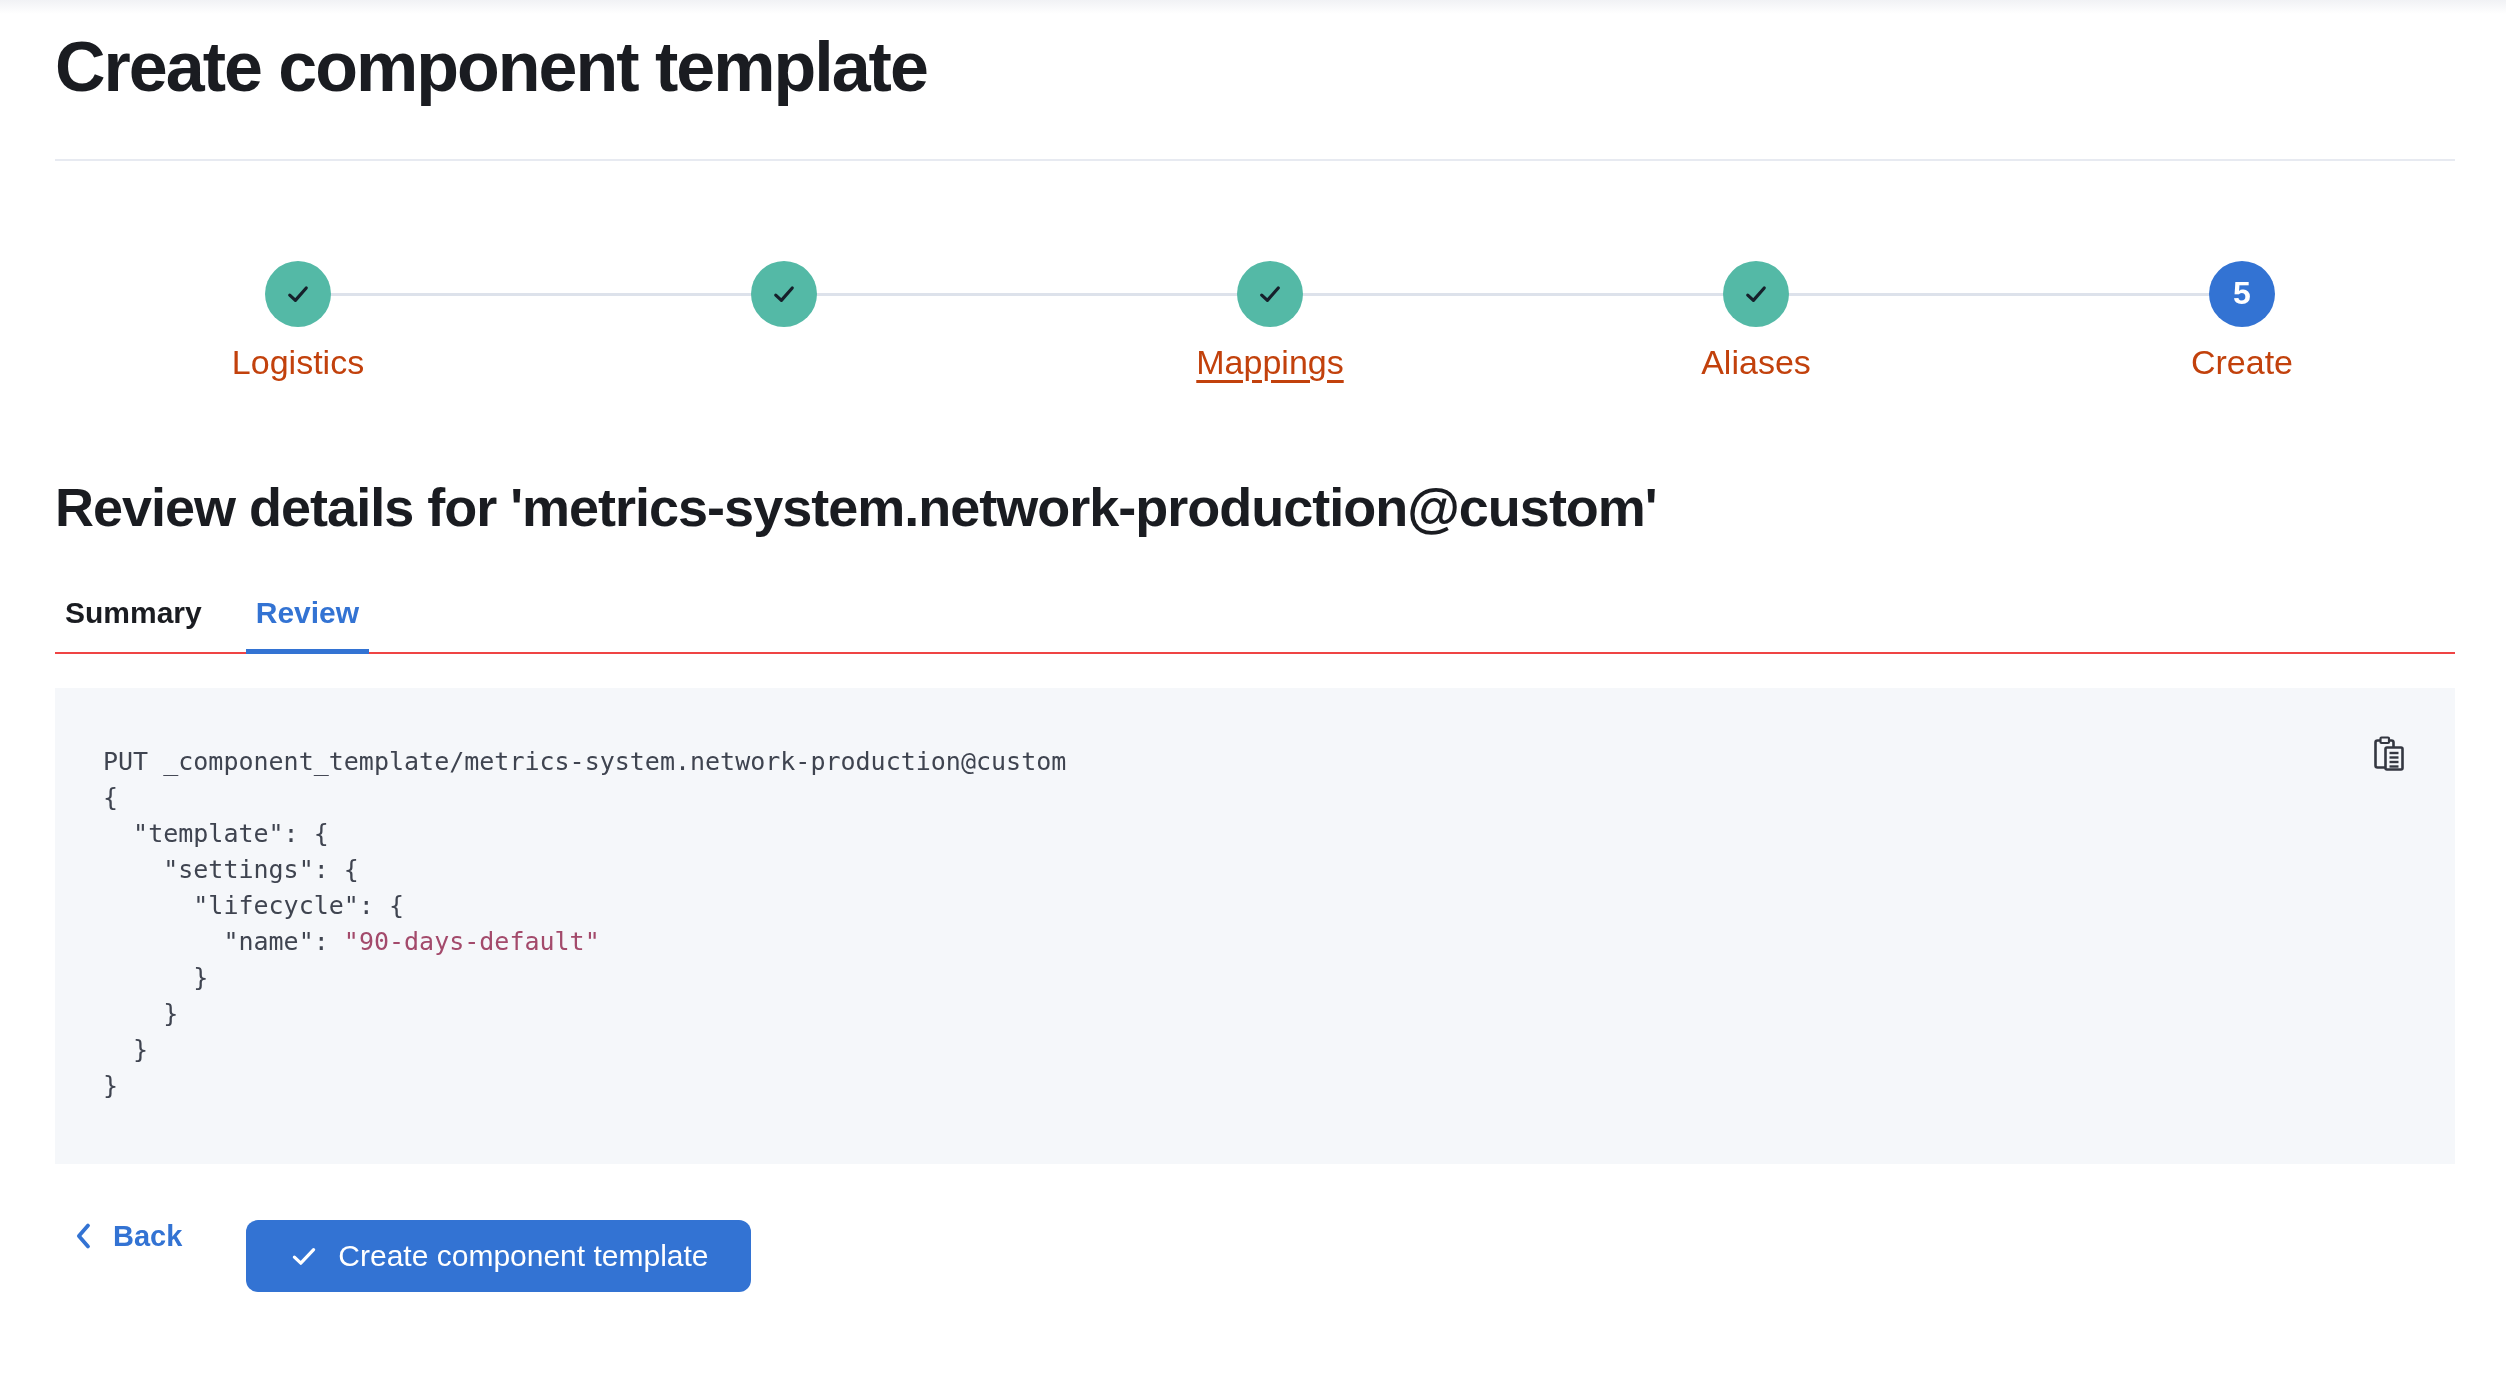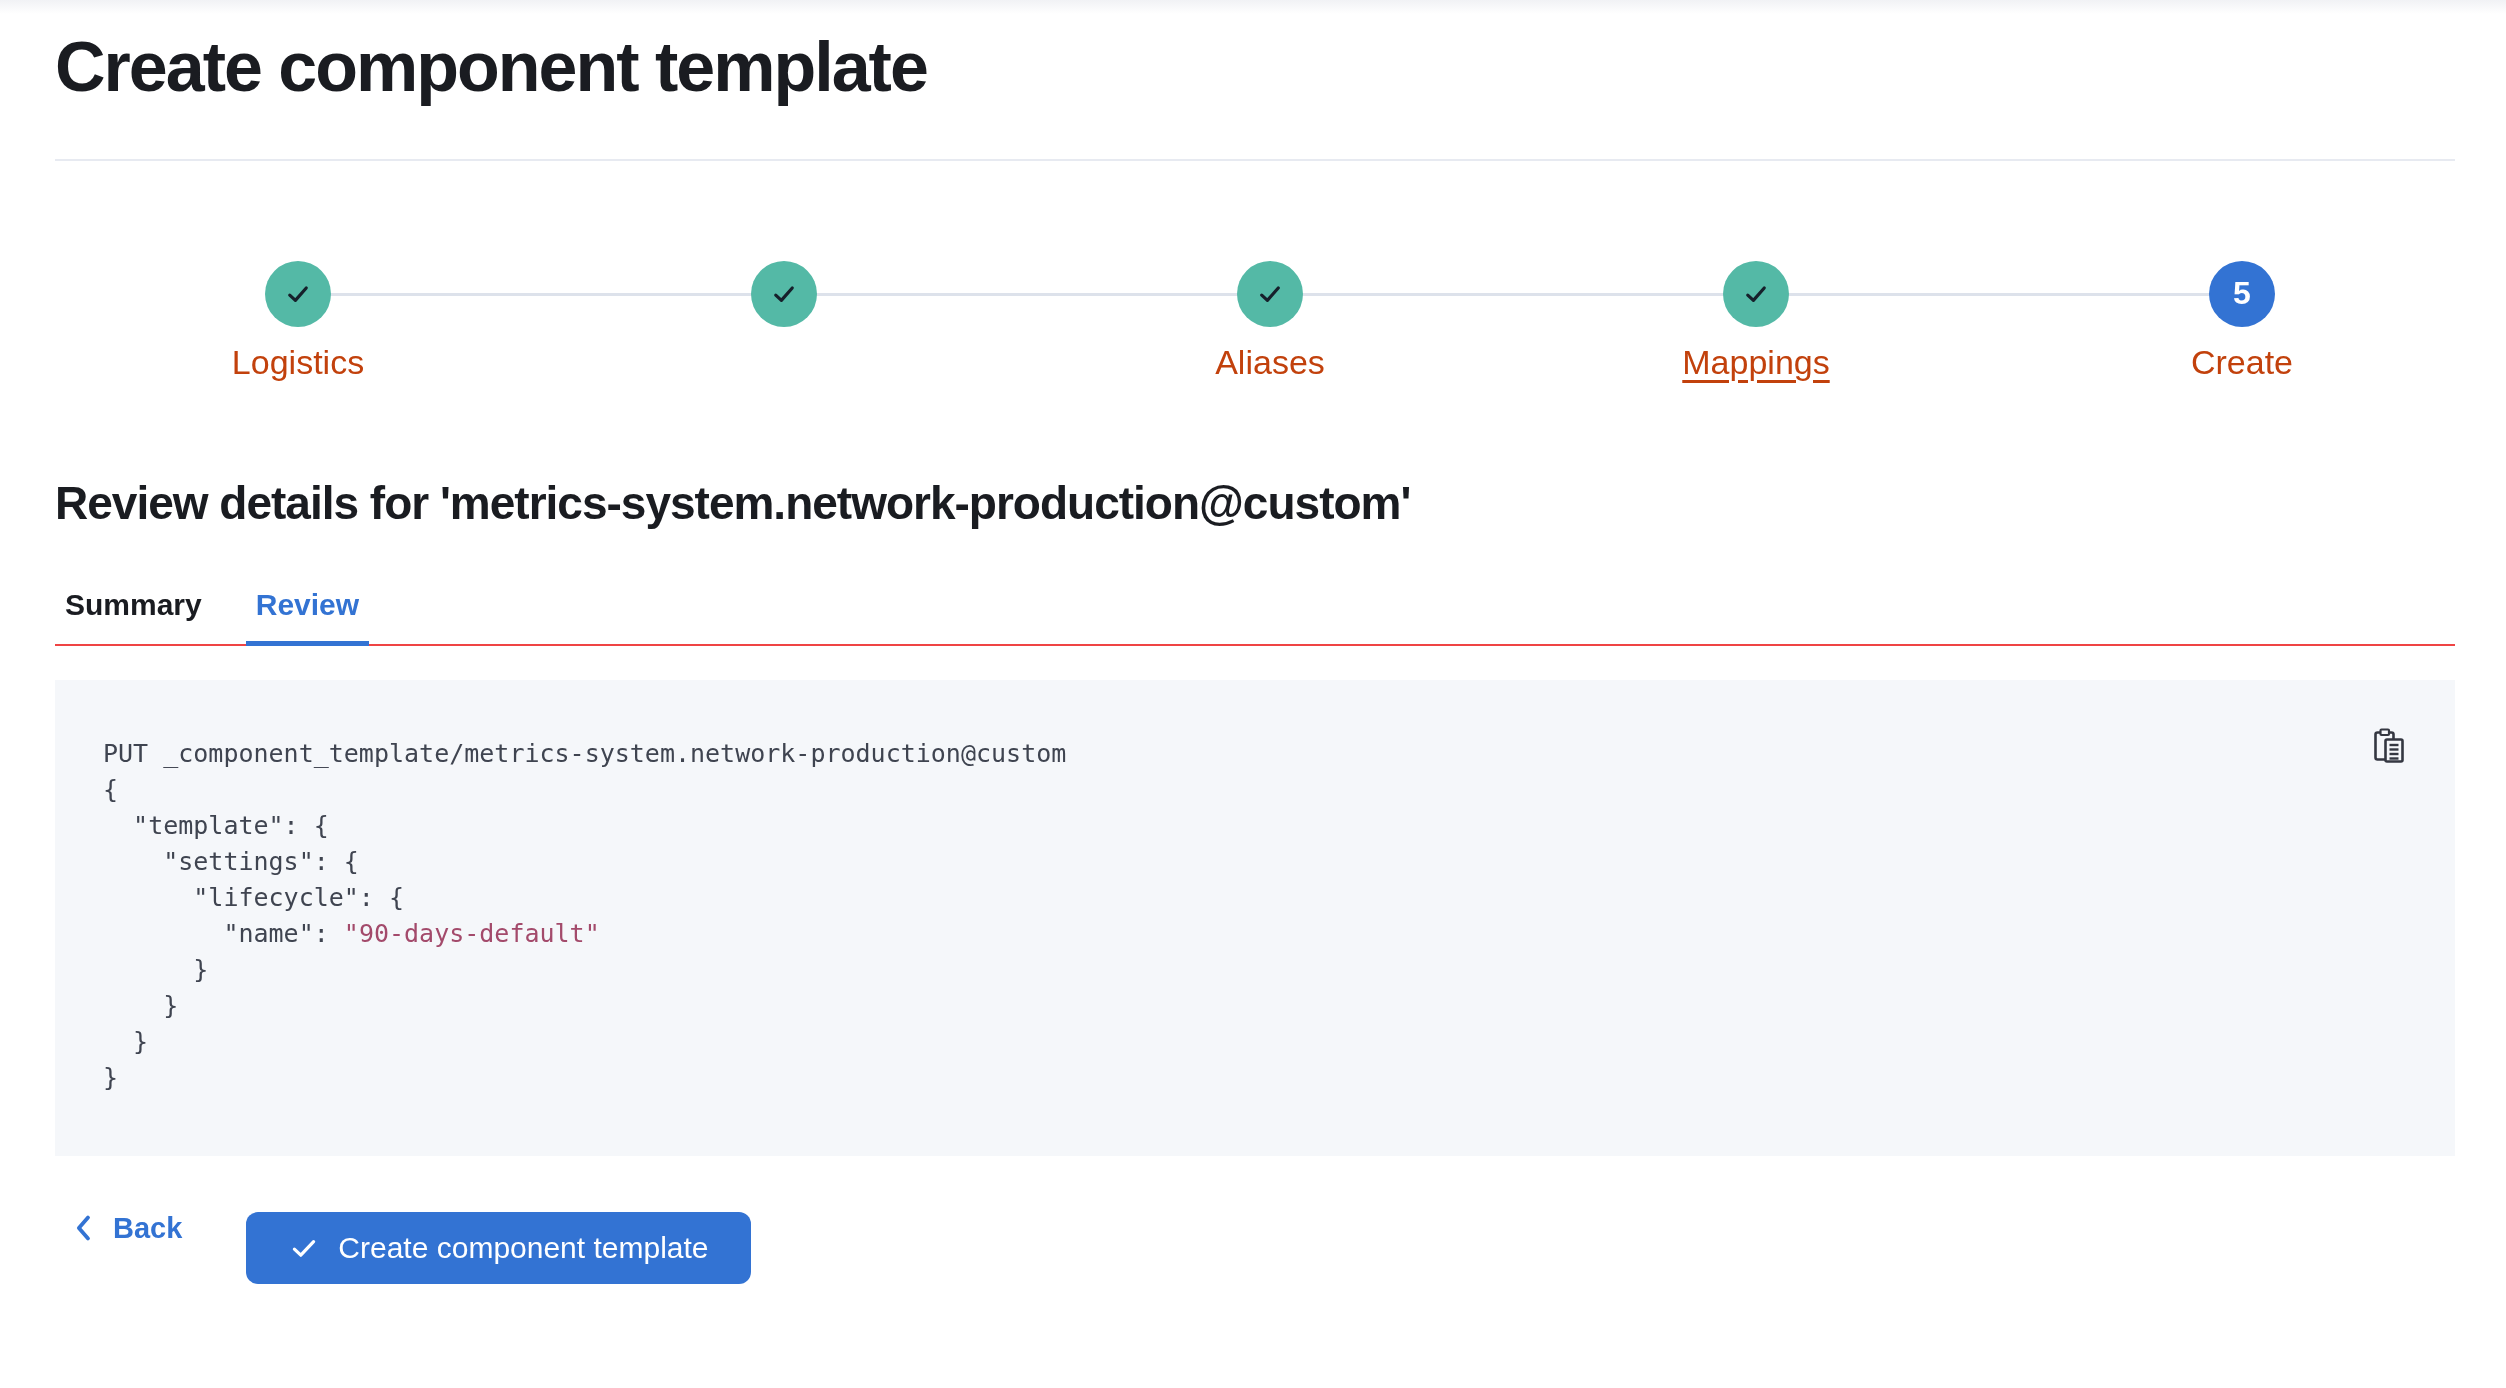--- a/index.html
+++ b/index.html
@@ -29,21 +29,21 @@
   .stepper .connector{position:absolute;top:32px;left:10%;right:10%;height:3px;background:var(--line)}
   .step{flex:1;position:relative;text-align:center;cursor:pointer}
   .step-circle{width:66px;height:66px;border-radius:50%;margin:0 auto;
     display:flex;align-items:center;justify-content:center;position:relative;z-index:1}
   .step-circle.complete{background:var(--teal)}
   .step-circle.current{background:var(--accent)}
   .step-number{color:#fff;font-size:32px;font-weight:700}
   .step-label{margin-top:16px;font-size:34px;font-weight:400;line-height:1.15;color:#c2410c}
   .step-label.underlined{text-decoration:underline;text-underline-offset:6px;text-decoration-thickness:3px}
 
-  h2.review-heading{margin-top:94px;font-size:46px;font-weight:700;letter-spacing:-1px;color:#1a1c21}
+  h2.review-heading{margin-top:94px;font-size:54px;font-weight:700;letter-spacing:-1px;color:#1a1c21}
 
   .tabs{margin-top:58px;display:flex;gap:34px;border-bottom:2px solid #ef4444}
   .tab{position:relative;padding:0 10px 22px;font-size:30px;font-weight:700;cursor:pointer;color:#1a1c21}
   .tab.active{color:var(--accent)}
   .tab-bar{display:none}
   .tab.active .tab-bar{display:block;position:absolute;left:0;right:0;bottom:-2px;height:5px;background:var(--accent)}
 
   .description{margin-top:48px;font-size:31px;color:#343741}
 
   .code-panel{margin-top:34px;background:var(--code-bg);padding:56px 48px 60px;position:relative}
@@ -90,31 +90,31 @@
     </div>
   </div>
 
   <div class="step">
     <div class="step-circle complete">
       <svg class="check-icon" width="30" height="30" viewBox="0 0 16 16" fill="none">
         <path d="M3.6 8.6 L6.6 11.4 L12.4 4.8" stroke="#16202b" stroke-width="1.7" stroke-linecap="round" stroke-linejoin="round"></path>
       </svg>
 
     </div>
-    <div class="step-label">Aliases</div>
+    <div class="step-label underlined">Mappings</div>
   </div>
 
   <div class="step">
     <div class="step-circle complete">
       <svg class="check-icon" width="30" height="30" viewBox="0 0 16 16" fill="none">
         <path d="M3.6 8.6 L6.6 11.4 L12.4 4.8" stroke="#16202b" stroke-width="1.7" stroke-linecap="round" stroke-linejoin="round"></path>
       </svg>
 
     </div>
-    <div class="step-label underlined">Mappings</div>
+    <div class="step-label">Aliases</div>
   </div>
 
   <div class="step">
     <div class="step-circle current">
 
       <span class="step-number">5</span>
     </div>
     <div class="step-label">Create</div>
   </div>
 </div>

